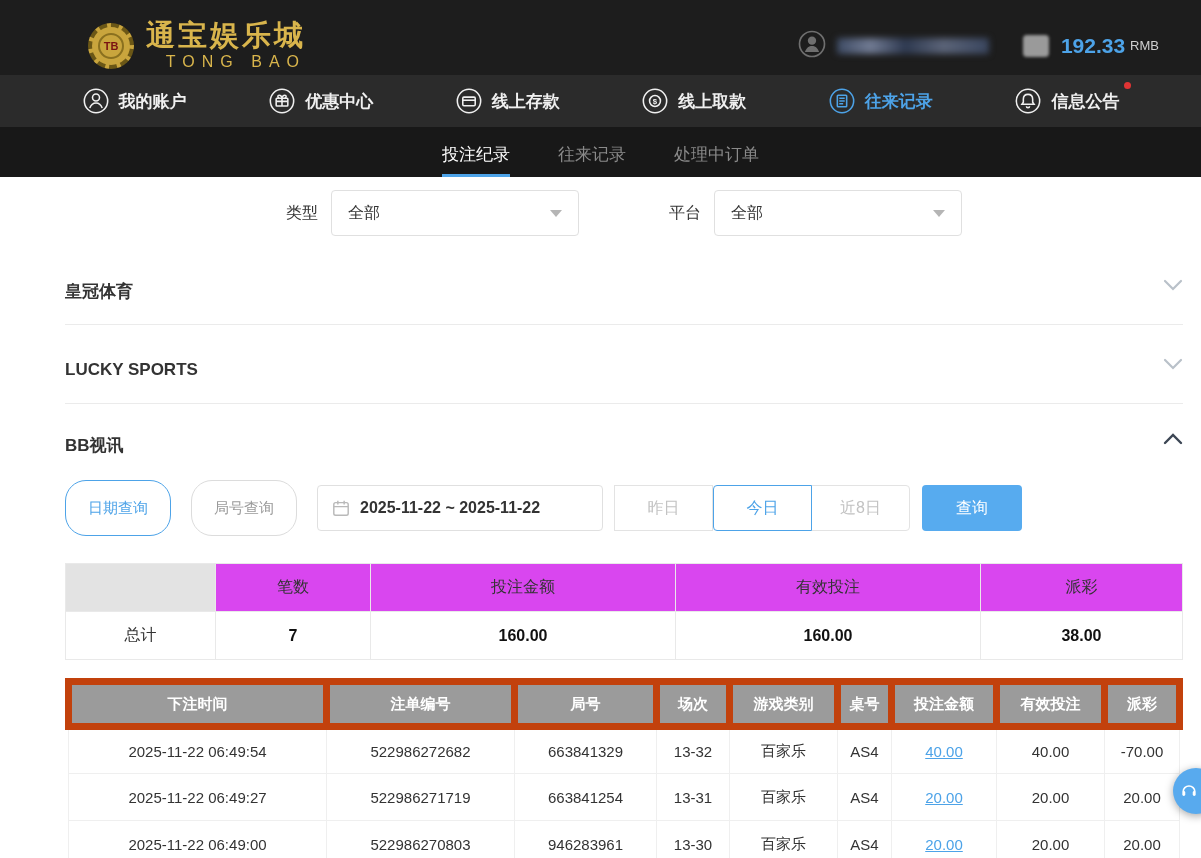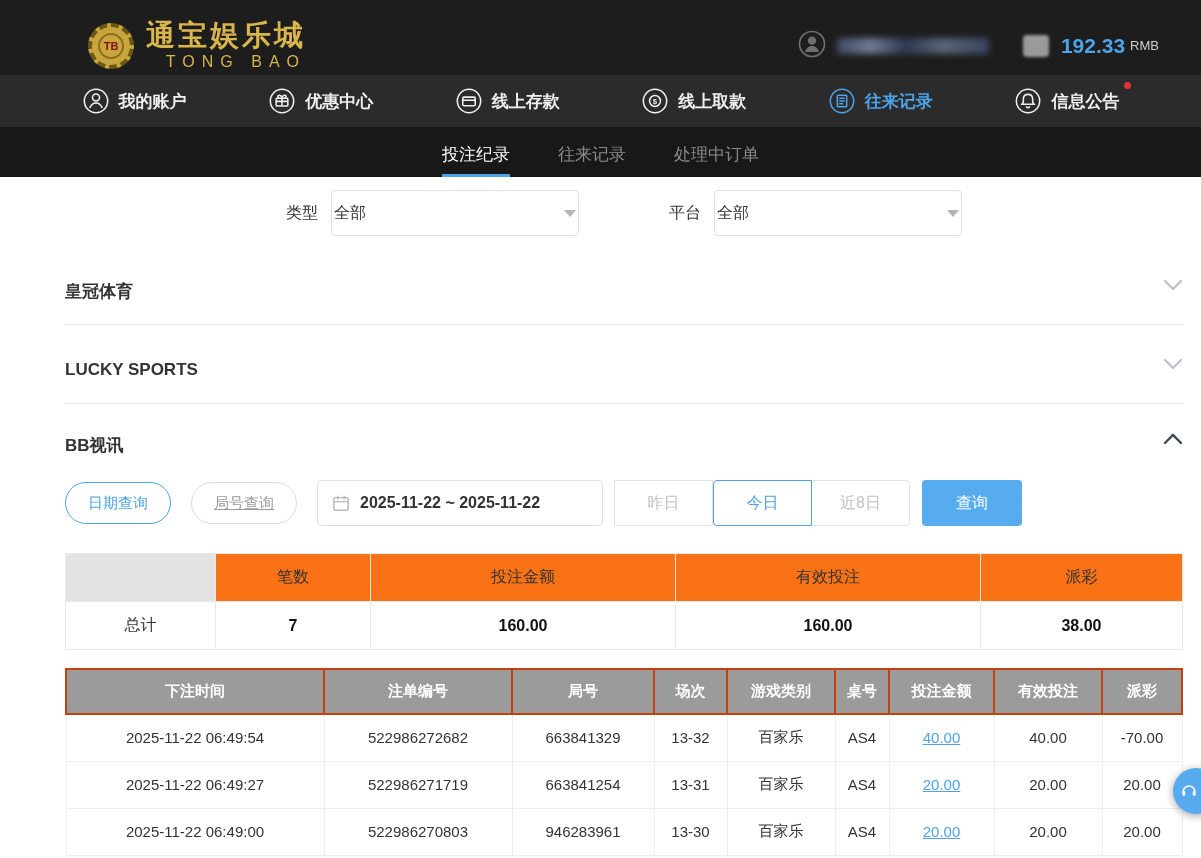--- a/index.html
+++ b/index.html
@@ -42,58 +42,58 @@
     border-bottom:3px solid transparent; padding-top:7px; cursor:pointer; }
   .subnav-tab.active { color:#fff; border-bottom-color:#4da3e8; }
 
   
   main { padding:0 18px 0 65px; }
   .filter-row { display:flex; justify-content:center; align-items:center; padding:13px 0 10px;gap:42px; }
   .filter-group { display:flex; align-items:center; }
   .filter-group + .filter-group { margin-left:48px; }
   .filter-label { font-size:16px; color:#333; margin-right:13px; }
   .select { width:248px; height:46px; border:1px solid #e0e0e0; border-radius:4px;
-    display:flex; align-items:center; justify-content:space-between; padding:0 2px;
+    display:flex; align-items:center; justify-content:space-between; padding:0 16px;
     font-size:16px; color:#333; cursor:pointer; background:#fff; }
   .caret { width:0; height:0; border-left:6px solid transparent; border-right:6px solid transparent;
     border-top:7px solid #b5b5b5; }
 
   .section-row { height:79px; display:flex; align-items:center; justify-content:space-between;
     border-bottom:1px solid #ebebeb; cursor:pointer; }
   .section-row.expanded { border-bottom:none; height:70px; }
   .section-title { font-size:17px; font-weight:bold; color:#333;margin-top:12px; }
 
   .query-bar { display:flex; align-items:center; margin:6px 0 27px; }
-  .btn-pill { height:42px; padding:0 22px; border-radius:21px; background:#fff; font-size:15px;
+  .btn-pill { height:56px; padding:0 22px; border-radius:21px; background:#fff; font-size:15px;
     display:flex; align-items:center; cursor:pointer; }
   .btn-date-query { border:1px solid #4da3e8; color:#4da3e8; }
-  .btn-round-query { border:1px solid #dcdcdc; color:#999; margin-left:20px;text-decoration:underline; }
+  .btn-round-query { border:1px solid #dcdcdc; color:#999; margin-left:20px; }
   .date-input { margin-left:20px; width:286px; height:46px; border:1px solid #e0e0e0;
     border-radius:4px; display:flex; align-items:center; gap:10px; padding:0 14px;
     font-size:16px; color:#333; font-weight:600; cursor:pointer; }
   .seg-group { display:flex; margin-left:12px; }
   .seg { width:99px; height:46px; display:flex; align-items:center; justify-content:center;
     font-size:16px; background:#fff; border:1px solid #e3e3e3; color:#c2c2c2;
     margin-left:-1px; cursor:pointer; }
   .seg.first { border-radius:4px 0 0 4px; margin-left:0; border-color:#4da3e8; color:#4da3e8; z-index:1; }
   .seg.last { border-radius:0 4px 4px 0; }
   .btn-search { margin-left:12px; width:100px; height:46px; background:#57abef; color:#fff;
     font-size:16px; border:none; border-radius:4px; cursor:pointer; }
 
   table { width:100%; border-collapse:collapse; }
   .summary-table th, .summary-table td { border:1px solid #e9e9e9; height:48px;
     text-align:center; font-size:16px; }
-  .summary-table th { background:#f97316; font-weight:400; color:#333; }
+  .summary-table th { background:#d946ef; font-weight:400; color:#333; }
   .summary-table th.corner { background:#e3e3e3; }
   .summary-table td { color:#111; font-weight:bold; }
   .summary-table td.row-label { font-weight:400; color:#333; }
 
   .detail-table { margin-top:18px; }
   .detail-table th { background:#9b9b9b; color:#fff; font-size:15px; font-weight:bold;
-    height:45px; border:2px solid #c2410c; }
+    height:45px; border:7px solid #c2410c; }
   .detail-table td { height:47px; text-align:center; font-size:15px; color:#333;
     border:1px solid #efefef; }
   .link { color:#4da3e8; text-decoration:underline; cursor:pointer; }
   .neg { color:#e0524f; }
 
   .float-btn { position:fixed; right:-18px; top:768px; width:46px; height:46px;
     border-radius:50%; background:#58aaee; box-shadow:0 2px 8px rgba(0,0,0,.35);
     display:flex; align-items:center; padding-left:6px; cursor:pointer; }
 </style>
 </head>

